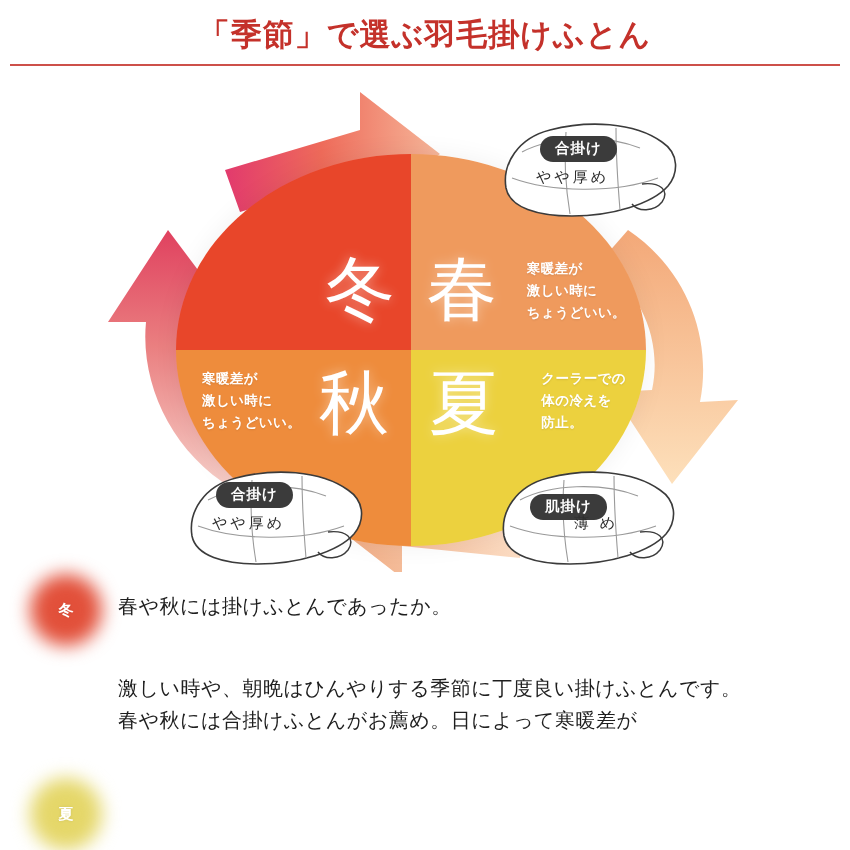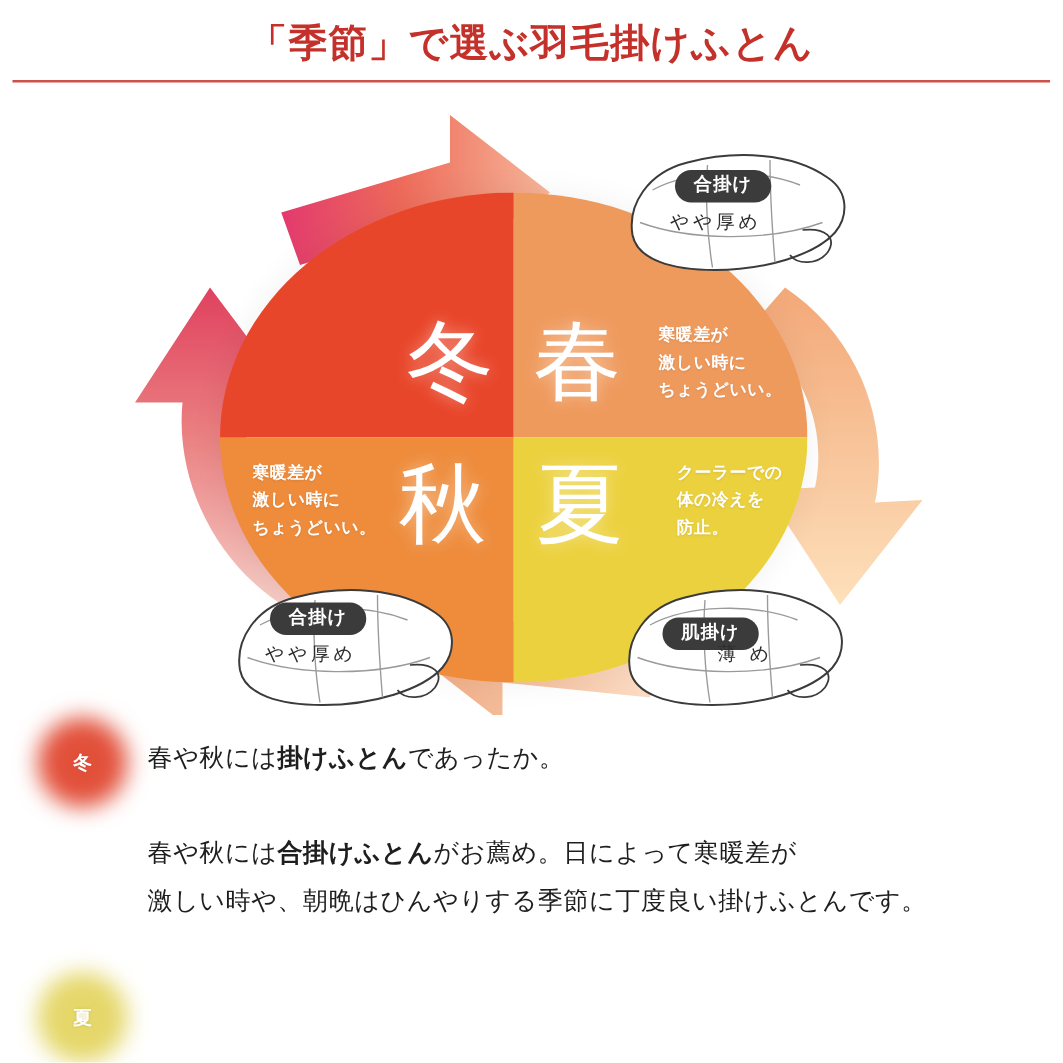--- a/index.html
+++ b/index.html
@@ -87,21 +87,21 @@
     color:#ffffff;font-size:15px;font-weight:bold;
     font-family:"DejaVu Serif","Liberation Serif",serif;
     filter:blur(0px);
   }
   .blob-inner{position:relative;z-index:2;text-shadow:0 0 3px rgba(0,0,0,.10);}
   .blob-bg{position:absolute;left:0;top:0;right:0;bottom:0;border-radius:50%;filter:blur(9px);z-index:1;}
   .ltext{
     position:absolute;color:#1e1e1e;font-size:20px;line-height:1.62;
     font-family:"DejaVu Serif","Liberation Serif",serif;letter-spacing:.5px;
   }
-  .ltext b{font-weight:bold;}
+  .ltext b{font-weight:normal;}
   .foot{
     position:absolute;left:56px;top:822px;width:790px;
     font-size:14.5px;color:#333;letter-spacing:.2px;
     font-family:"DejaVu Serif","Liberation Serif",serif;
   }
 </style>
 </head>
 <body>
 
 <div id="stage">
@@ -228,22 +228,22 @@
         <div class="blob-bg" style="background:#e2503a;"></div>
         <div class="blob-inner">冬</div>
       </div>
       <div class="ltext" style="left:118px;top:30px;">
         <span>春や秋には</span><b>掛けふとん</b><span>であったか。</span>
       </div>
     </div>
 
     <div class="lrow" style="height:116px;">
       <div class="ltext" style="left:118px;top:22px;">
+        <div style="margin-top:6px;"><span>激しい時や、朝晩はひんやりする季節に丁度良い掛けふとんです。</span></div>
         <div><span>春や秋には</span><b>合掛けふとん</b><span>がお薦め。日によって寒暖差が</span></div>
-        <div style="margin-top:6px;"><span>激しい時や、朝晩はひんやりする季節に丁度良い掛けふとんです。</span></div>
       </div>
     </div>
 
     <div class="lrow" style="height:86px;">
       <div class="blob" style="left:30px;top:18px;width:72px;height:72px;">
         <div class="blob-bg" style="background:#e5d769;"></div>
         <div class="blob-inner">夏</div>
       </div>
     </div>
 

